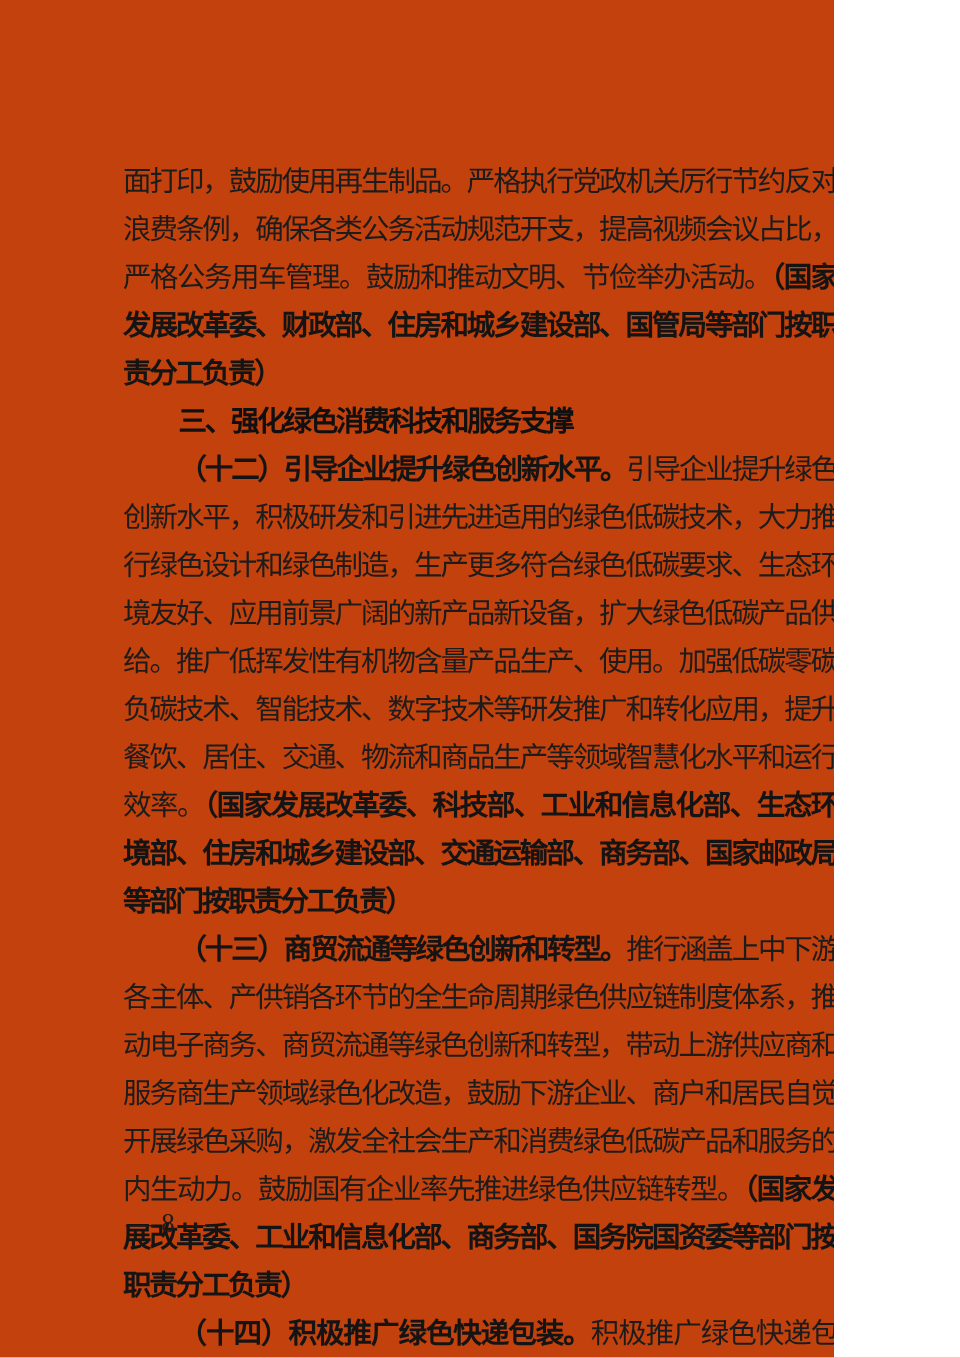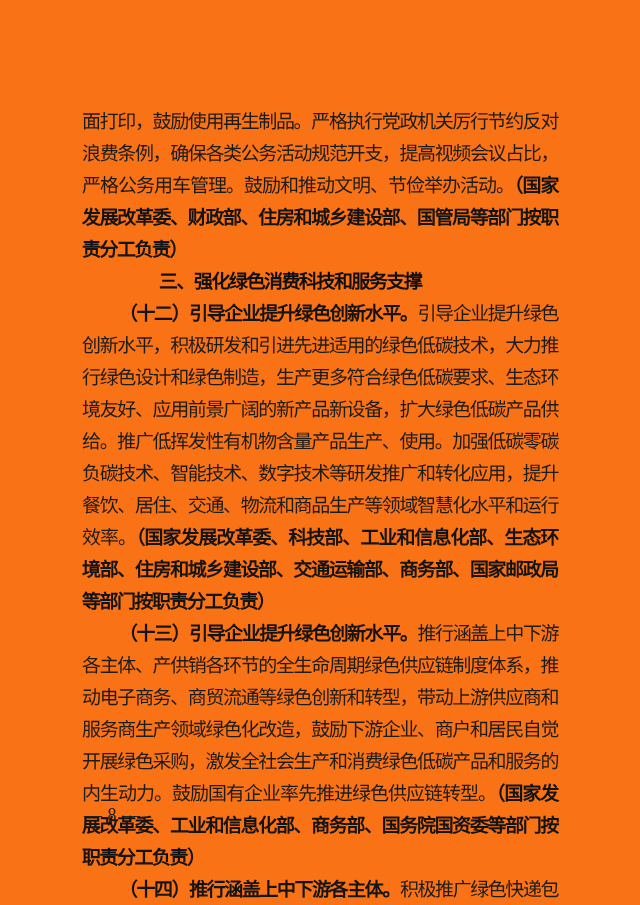--- a/index.html
+++ b/index.html
@@ -2,23 +2,23 @@
 <html lang="zh-CN"><head>
 <meta charset="utf-8">
 <style>
   html, body {
     margin: 0;
     padding: 0;
     background: #ffffff;
   }
   .page {
     position: relative;
-    width: 640px;
+    width: 556px;
     height: 905px;
-    background: #f97316;
+    background: #c2410c;
     overflow: hidden;
     font-family: "Liberation Serif", "DejaVu Serif", serif;
     color: #1c1c1c;
   }
   .text-block {
     position: absolute;
     left: 82px;
     top: 106px;
     width: 476px;
   }
@@ -34,21 +34,20 @@
     text-indent: 37px;
   }
   .seg-body {
     font-weight: 400;
     color: #1c1c1c;
   }
   .seg-heading {
     font-family: "Liberation Sans", "DejaVu Sans", sans-serif;
     font-weight: 700;
     color: #101010;
-    margin-left: 40px;
   }
   .seg-lead {
     font-weight: 700;
     color: #141414;
   }
   .seg-dept {
     font-weight: 700;
     color: #141414;
   }
   .page-number {
@@ -63,17 +62,17 @@
   }
 </style>
 </head>
 <body>
 
 <div class="page">
   <div class="text-block">
       <p class="para"><span class="seg-body">面打印，鼓励使用再生制品。严格执行党政机关厉行节约反对浪费条例，确保各类公务活动规范开支，提高视频会议占比，严格公务用车管理。鼓励和推动文明、节俭举办活动。</span><span class="seg-dept">（国家发展改革委、财政部、住房和城乡建设部、国管局等部门按职责分工负责）</span></p>
       <p class="para indent"><span class="seg-heading">三、强化绿色消费科技和服务支撑</span></p>
       <p class="para indent"><span class="seg-lead">（十二）引导企业提升绿色创新水平。</span><span class="seg-body">引导企业提升绿色创新水平，积极研发和引进先进适用的绿色低碳技术，大力推行绿色设计和绿色制造，生产更多符合绿色低碳要求、生态环境友好、应用前景广阔的新产品新设备，扩大绿色低碳产品供给。推广低挥发性有机物含量产品生产、使用。加强低碳零碳负碳技术、智能技术、数字技术等研发推广和转化应用，提升餐饮、居住、交通、物流和商品生产等领域智慧化水平和运行效率。</span><span class="seg-dept">（国家发展改革委、科技部、工业和信息化部、生态环境部、住房和城乡建设部、交通运输部、商务部、国家邮政局等部门按职责分工负责）</span></p>
-      <p class="para indent"><span class="seg-lead">（十三）引导企业提升绿色创新水平。</span><span class="seg-body">推行涵盖上中下游各主体、产供销各环节的全生命周期绿色供应链制度体系，推动电子商务、商贸流通等绿色创新和转型，带动上游供应商和服务商生产领域绿色化改造，鼓励下游企业、商户和居民自觉开展绿色采购，激发全社会生产和消费绿色低碳产品和服务的内生动力。鼓励国有企业率先推进绿色供应链转型。</span><span class="seg-dept">（国家发展改革委、工业和信息化部、商务部、国务院国资委等部门按职责分工负责）</span></p>
-      <p class="para indent"><span class="seg-lead">（十四）推行涵盖上中下游各主体。</span><span class="seg-body">积极推广绿色快递包装，引</span></p>
+      <p class="para indent"><span class="seg-lead">（十三）商贸流通等绿色创新和转型。</span><span class="seg-body">推行涵盖上中下游各主体、产供销各环节的全生命周期绿色供应链制度体系，推动电子商务、商贸流通等绿色创新和转型，带动上游供应商和服务商生产领域绿色化改造，鼓励下游企业、商户和居民自觉开展绿色采购，激发全社会生产和消费绿色低碳产品和服务的内生动力。鼓励国有企业率先推进绿色供应链转型。</span><span class="seg-dept">（国家发展改革委、工业和信息化部、商务部、国务院国资委等部门按职责分工负责）</span></p>
+      <p class="para indent"><span class="seg-lead">（十四）积极推广绿色快递包装。</span><span class="seg-body">积极推广绿色快递包装，引</span></p>
     </div>
   <div class="page-number">— 8 —</div>
 </div>
 
 </body></html>

